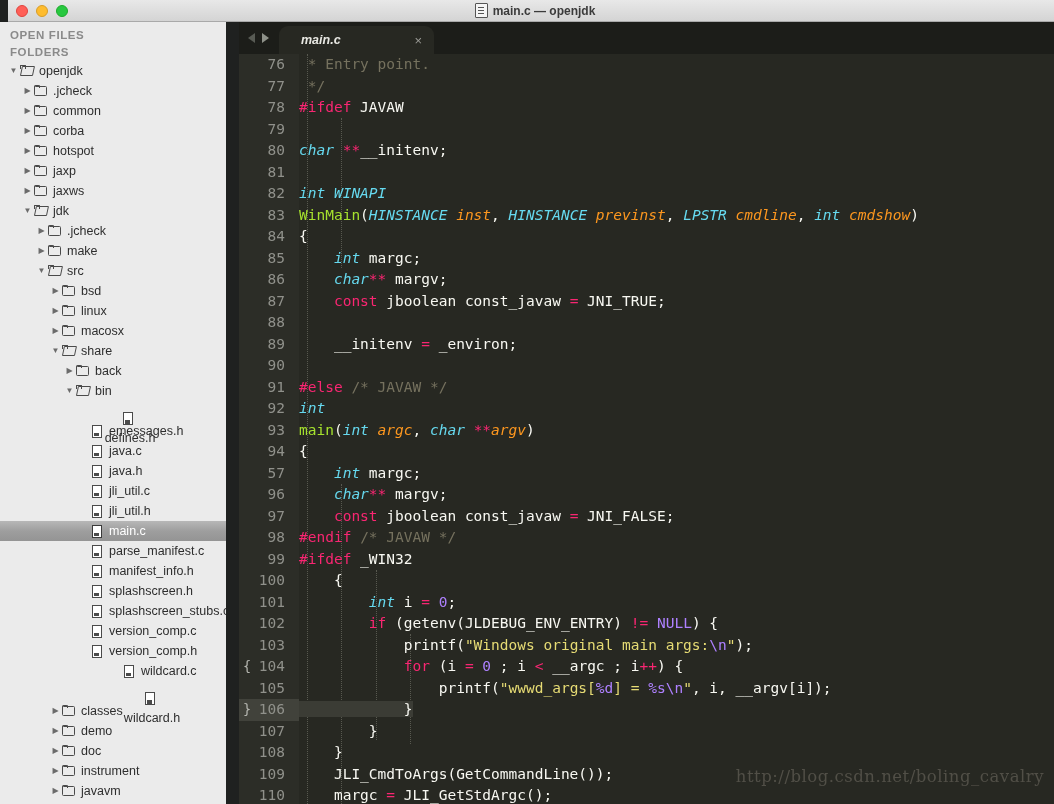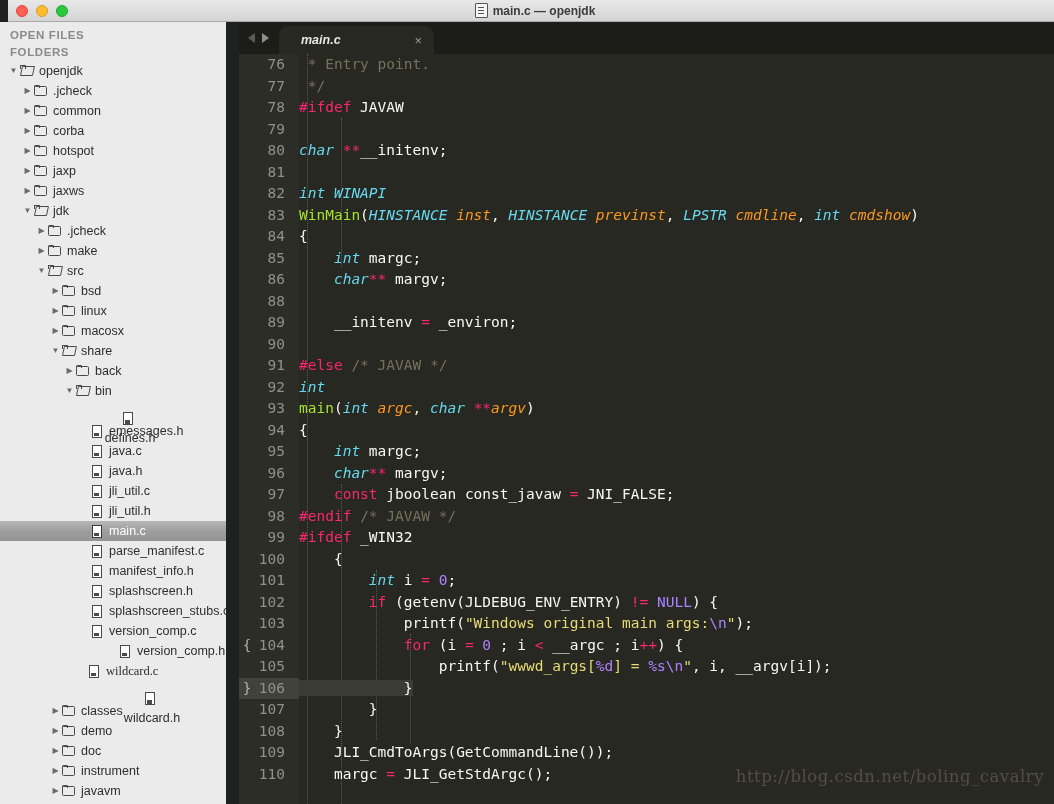--- a/index.html
+++ b/index.html
@@ -343,26 +343,26 @@
         <li class="row" style="padding-left: 78px;">
           <span class="arrow none"></span>
           <span class="ficon file"></span>
           <span class="lbl">splashscreen_stubs.c</span>
         </li>
         <li class="row" style="padding-left: 78px;">
           <span class="arrow none"></span>
           <span class="ficon file"></span>
           <span class="lbl">version_comp.c</span>
         </li>
-        <li class="row" style="padding-left: 106px;">
+        <li class="row" style="padding-left: 78px;">
           <span class="arrow none"></span>
           <span class="ficon file"></span>
           <span class="lbl">version_comp.h</span>
         </li>
-        <li class="row" style="padding-left: 75px; font-family: Liberation Serif, serif;">
+        <li class="row" style="padding-left: 110px;">
           <span class="arrow none"></span>
           <span class="ficon file"></span>
           <span class="lbl">wildcard.c</span>
         </li>
         <li class="row" style="padding-left: 78px; flex-direction: column;">
           <span class="arrow none"></span>
           <span class="ficon file"></span>
           <span class="lbl">wildcard.h</span>
         </li>
         <li class="row" style="padding-left: 50px;">
@@ -424,28 +424,29 @@
           <div class="codeline"><span class="ln">77</span><span class="src"><span class="c-cmt"> */</span></span></div>
           <div class="codeline"><span class="ln">78</span><span class="src"><span class="c-kw">#ifdef</span><span class="c-def"> JAVAW</span></span></div>
           <div class="codeline"><span class="ln">79</span><span class="src"></span></div>
           <div class="codeline"><span class="ln">80</span><span class="src"><span class="c-type">char</span><span class="c-def"> </span><span class="c-kw">**</span><span class="c-def">__initenv;</span></span></div>
           <div class="codeline"><span class="ln">81</span><span class="src"></span></div>
           <div class="codeline"><span class="ln">82</span><span class="src"><span class="c-type">int WINAPI</span></span></div>
           <div class="codeline"><span class="ln">83</span><span class="src"><span class="c-fn">WinMain</span><span class="c-def">(</span><span class="c-type">HINSTANCE </span><span class="c-param">inst</span><span class="c-def">, </span><span class="c-type">HINSTANCE </span><span class="c-param">previnst</span><span class="c-def">, </span><span class="c-type">LPSTR </span><span class="c-param">cmdline</span><span class="c-def">, </span><span class="c-type">int </span><span class="c-param">cmdshow</span><span class="c-def">)</span></span></div>
           <div class="codeline"><span class="ln">84</span><span class="src"><span class="c-def">{</span></span></div>
           <div class="codeline"><span class="ln">85</span><span class="src"><span class="c-def">    </span><span class="c-type">int</span><span class="c-def"> margc;</span></span></div>
           <div class="codeline"><span class="ln">86</span><span class="src"><span class="c-def">    </span><span class="c-type">char</span><span class="c-kw">**</span><span class="c-def"> margv;</span></span></div>
+          <div class="codeline"><span class="ln">87</span><span class="src"><span class="c-def">    </span><span class="c-kw">const</span><span class="c-def"> jboolean const_javaw </span><span class="c-kw">=</span><span class="c-def"> JNI_TRUE;</span></span></div>
           <div class="codeline"><span class="ln">88</span><span class="src"></span></div>
           <div class="codeline"><span class="ln">89</span><span class="src"><span class="c-def">    __initenv </span><span class="c-kw">=</span><span class="c-def"> _environ;</span></span></div>
           <div class="codeline"><span class="ln">90</span><span class="src"></span></div>
           <div class="codeline"><span class="ln">91</span><span class="src"><span class="c-kw">#else</span><span class="c-def"> </span><span class="c-cmt">/* JAVAW */</span></span></div>
           <div class="codeline"><span class="ln">92</span><span class="src"><span class="c-type">int</span></span></div>
           <div class="codeline"><span class="ln">93</span><span class="src"><span class="c-fn">main</span><span class="c-def">(</span><span class="c-type">int </span><span class="c-param">argc</span><span class="c-def">, </span><span class="c-type">char </span><span class="c-kw">**</span><span class="c-param">argv</span><span class="c-def">)</span></span></div>
           <div class="codeline"><span class="ln">94</span><span class="src"><span class="c-def">{</span></span></div>
-          <div class="codeline"><span class="ln">95</span><span class="src"><span class="c-def">    </span><span class="c-type">int</span><span class="c-def"> margc;</span></span></div>
+          <div class="codeline"><span class="ln">57</span><span class="src"><span class="c-def">    </span><span class="c-type">int</span><span class="c-def"> margc;</span></span></div>
           <div class="codeline"><span class="ln">96</span><span class="src"><span class="c-def">    </span><span class="c-type">char</span><span class="c-kw">**</span><span class="c-def"> margv;</span></span></div>
           <div class="codeline"><span class="ln">97</span><span class="src"><span class="c-def">    </span><span class="c-kw">const</span><span class="c-def"> jboolean const_javaw </span><span class="c-kw">=</span><span class="c-def"> JNI_FALSE;</span></span></div>
           <div class="codeline"><span class="ln">98</span><span class="src"><span class="c-kw">#endif</span><span class="c-def"> </span><span class="c-cmt">/* JAVAW */</span></span></div>
           <div class="codeline"><span class="ln">99</span><span class="src"><span class="c-kw">#ifdef</span><span class="c-def"> _WIN32</span></span></div>
           <div class="codeline"><span class="ln">100</span><span class="src"><span class="c-def">    {</span></span></div>
           <div class="codeline"><span class="ln">101</span><span class="src"><span class="c-def">        </span><span class="c-type">int</span><span class="c-def"> i </span><span class="c-kw">=</span><span class="c-def"> </span><span class="c-num">0</span><span class="c-def">;</span></span></div>
           <div class="codeline"><span class="ln">102</span><span class="src"><span class="c-def">        </span><span class="c-kw">if</span><span class="c-def"> (getenv(JLDEBUG_ENV_ENTRY) </span><span class="c-kw">!=</span><span class="c-def"> </span><span class="c-num">NULL</span><span class="c-def">) {</span></span></div>
           <div class="codeline"><span class="ln">103</span><span class="src"><span class="c-def">            printf(</span><span class="c-str">"Windows original main args:</span><span class="c-esc">\n</span><span class="c-str">"</span><span class="c-def">);</span></span></div>
           <div class="codeline"><span class="fold">{</span><span class="ln">104</span><span class="src"><span class="c-def">            </span><span class="c-kw">for</span><span class="c-def"> (i </span><span class="c-kw">=</span><span class="c-def"> </span><span class="c-num">0</span><span class="c-def"> ; i </span><span class="c-kw">&lt;</span><span class="c-def"> __argc ; i</span><span class="c-kw">++</span><span class="c-def">) {</span></span></div>
           <div class="codeline"><span class="ln">105</span><span class="src"><span class="c-def">                printf(</span><span class="c-str">"wwwd_args[</span><span class="c-esc">%d</span><span class="c-str">] = </span><span class="c-esc">%s</span><span class="c-esc">\n</span><span class="c-str">"</span><span class="c-def">, i, __argv[i]);</span></span></div>

